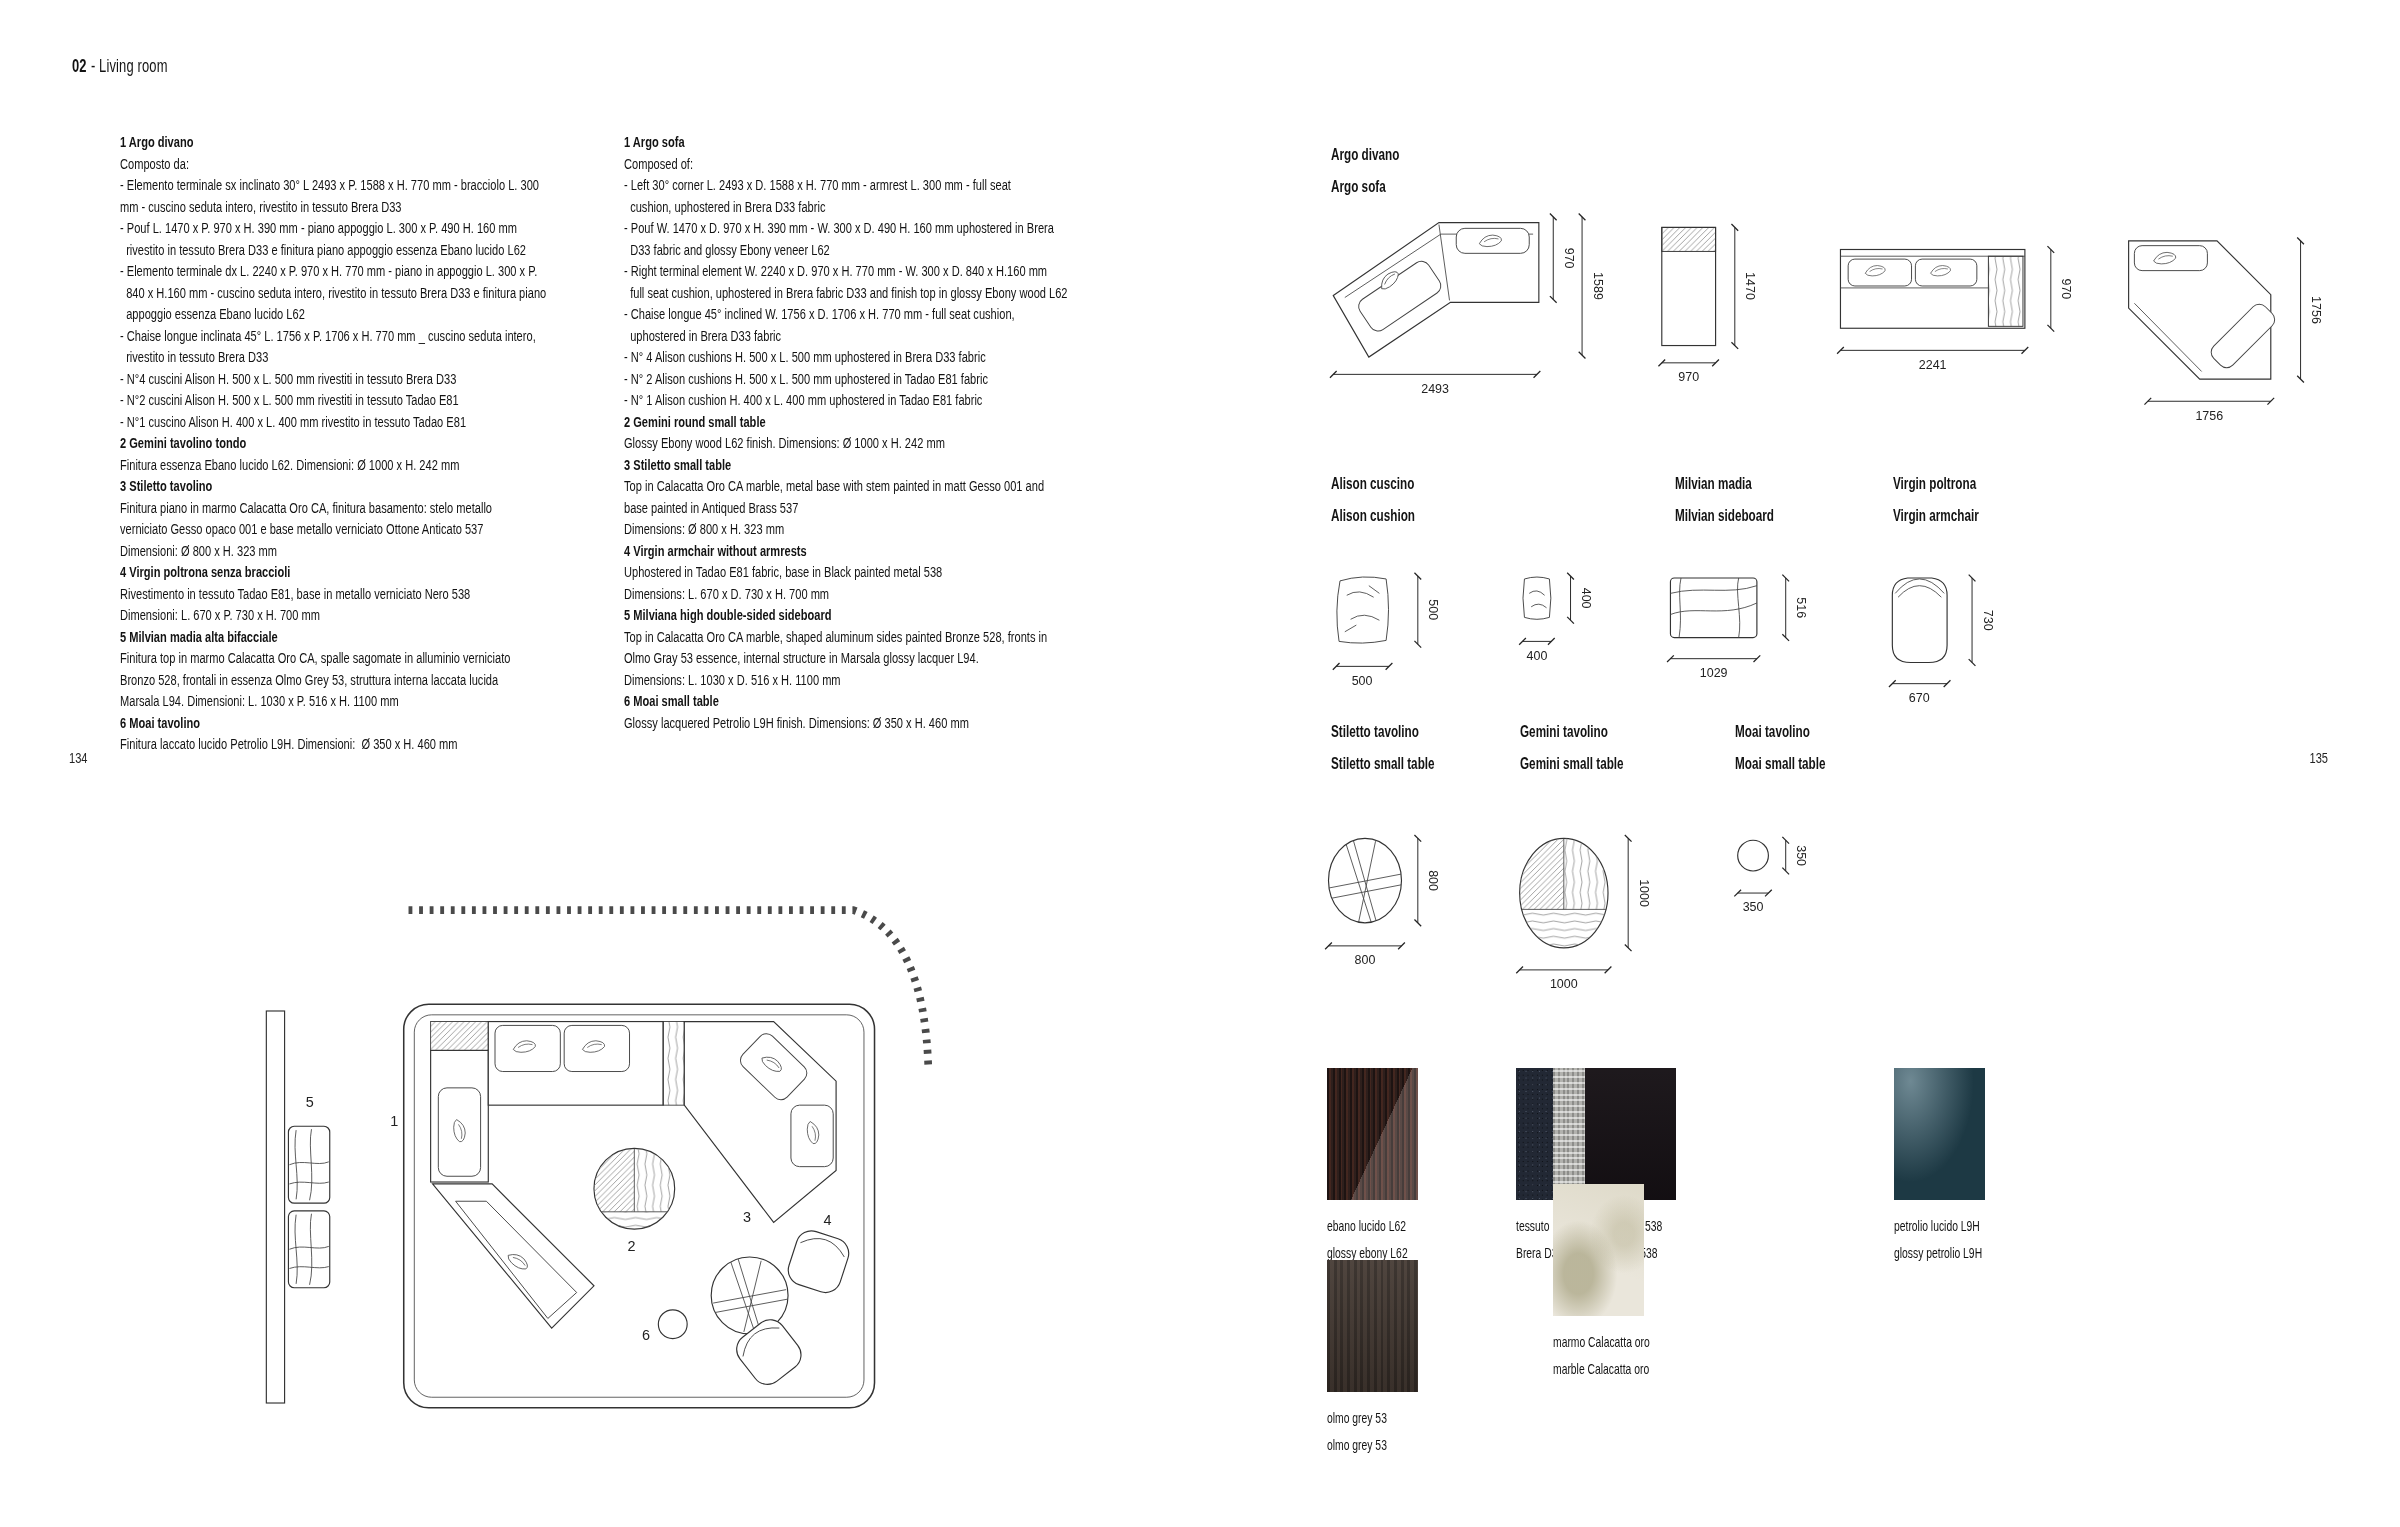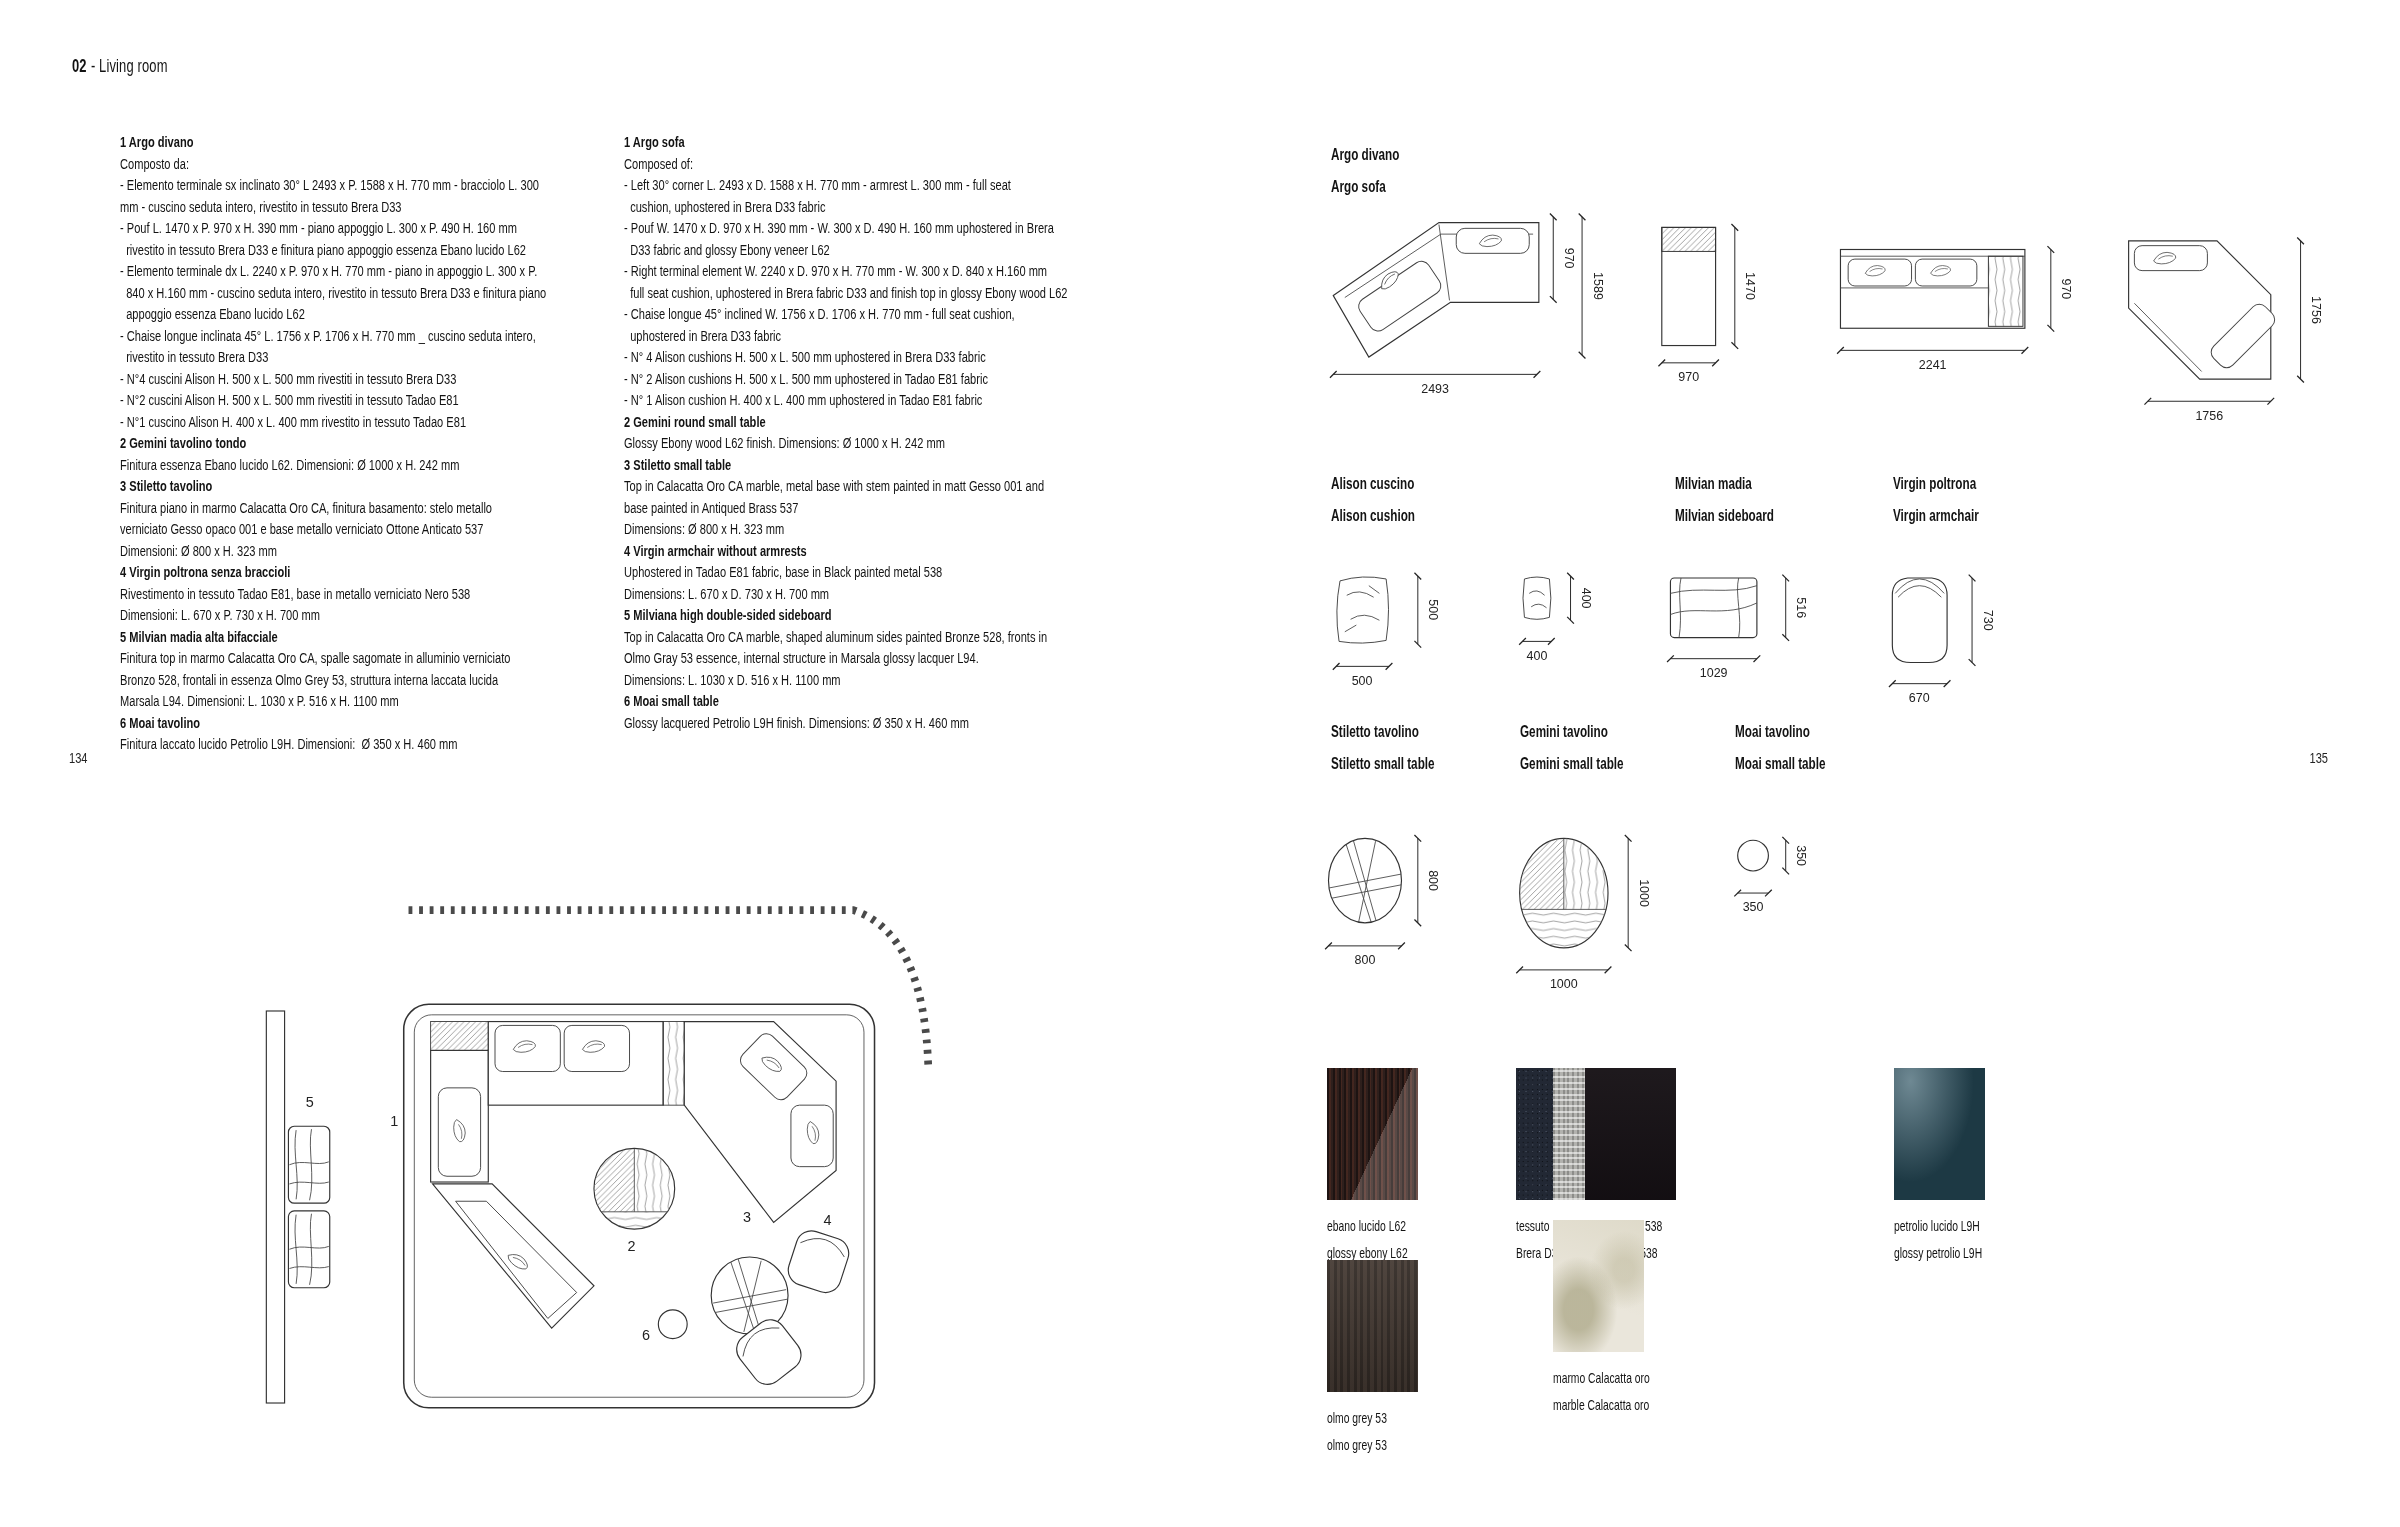--- a/index.html
+++ b/index.html
@@ -488,21 +488,21 @@
     </div>
   </div>
 
   <div class="abs swatch" style="left:1327px;top:1260px;">
     <div class="chip tex-olmo" style="background-color: rgb(69, 58, 51);"></div>
     <div class="slabel cond">
       <div>olmo grey 53</div>
       <div>olmo grey 53</div>
     </div>
   </div>
-  <div class="abs swatch" style="left:1553px;top:1220px;">
+  <div class="abs swatch" style="left:1553px;top:1184px;">
     <div class="chip tex-marmo" style="background-color: rgb(234, 230, 219);"></div>
     <div class="slabel cond">
       <div>marmo Calacatta oro</div>
       <div>marble Calacatta oro</div>
     </div>
   </div>
 
 </div>
 
 

